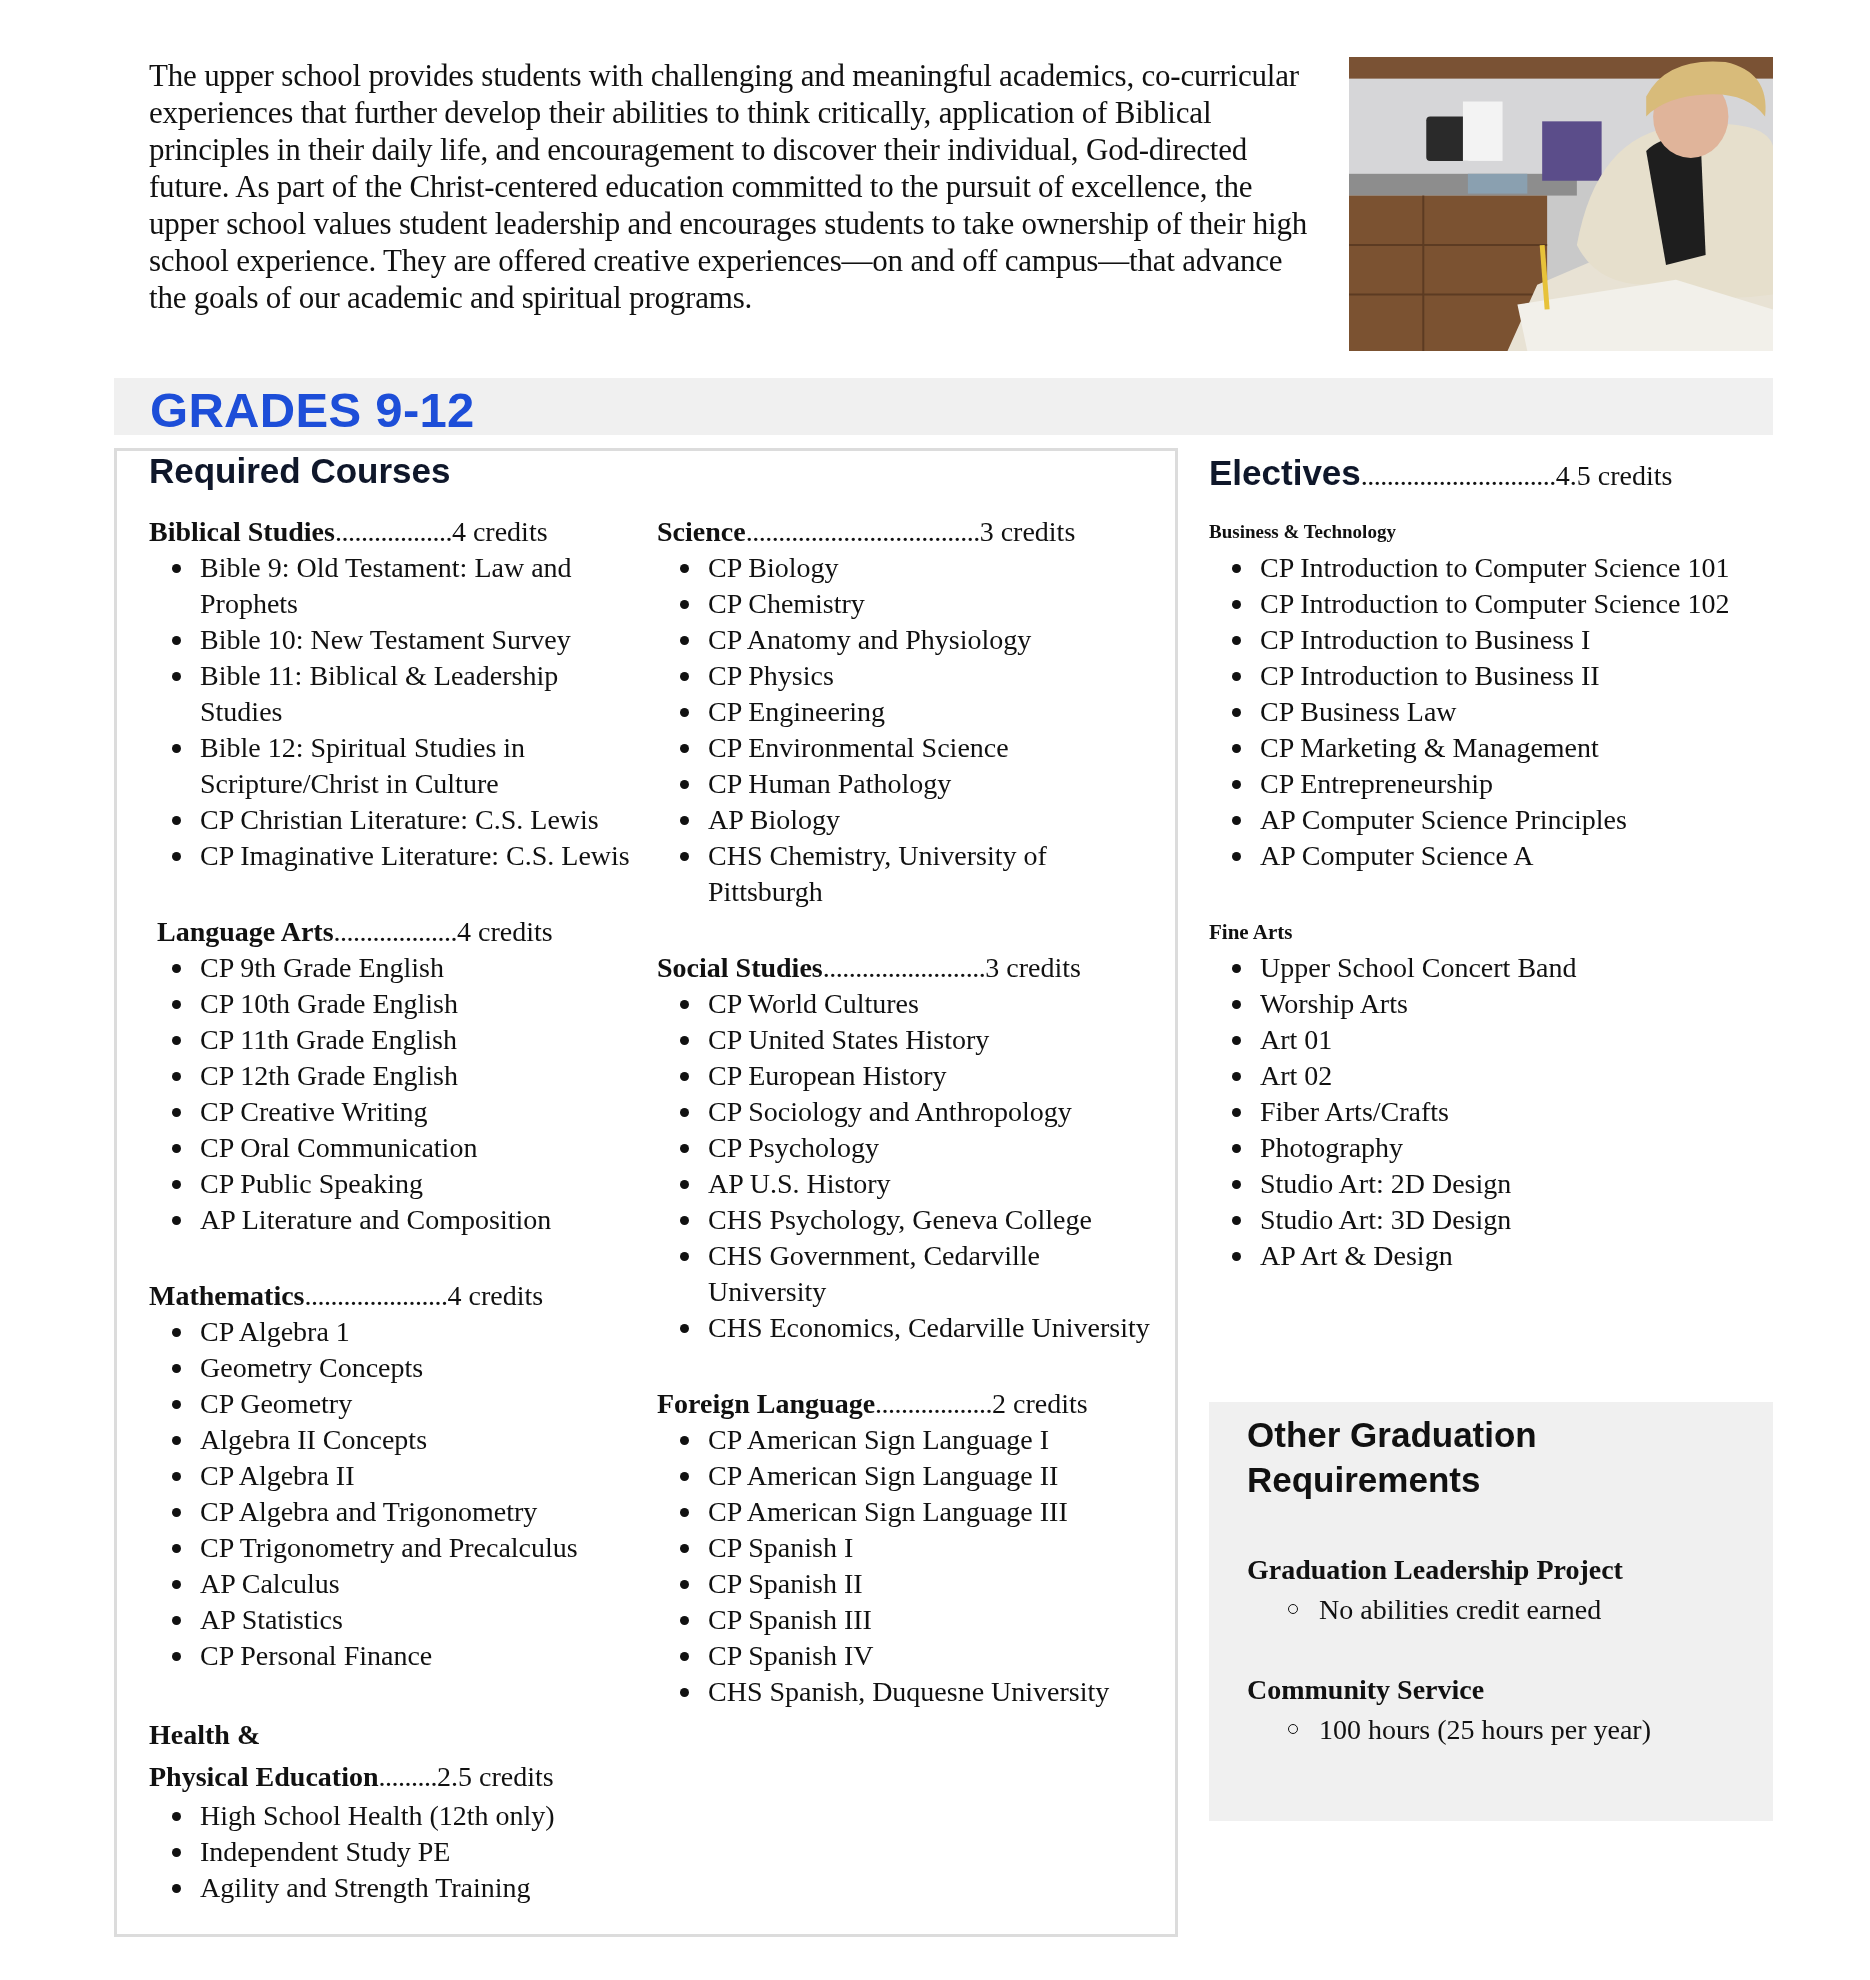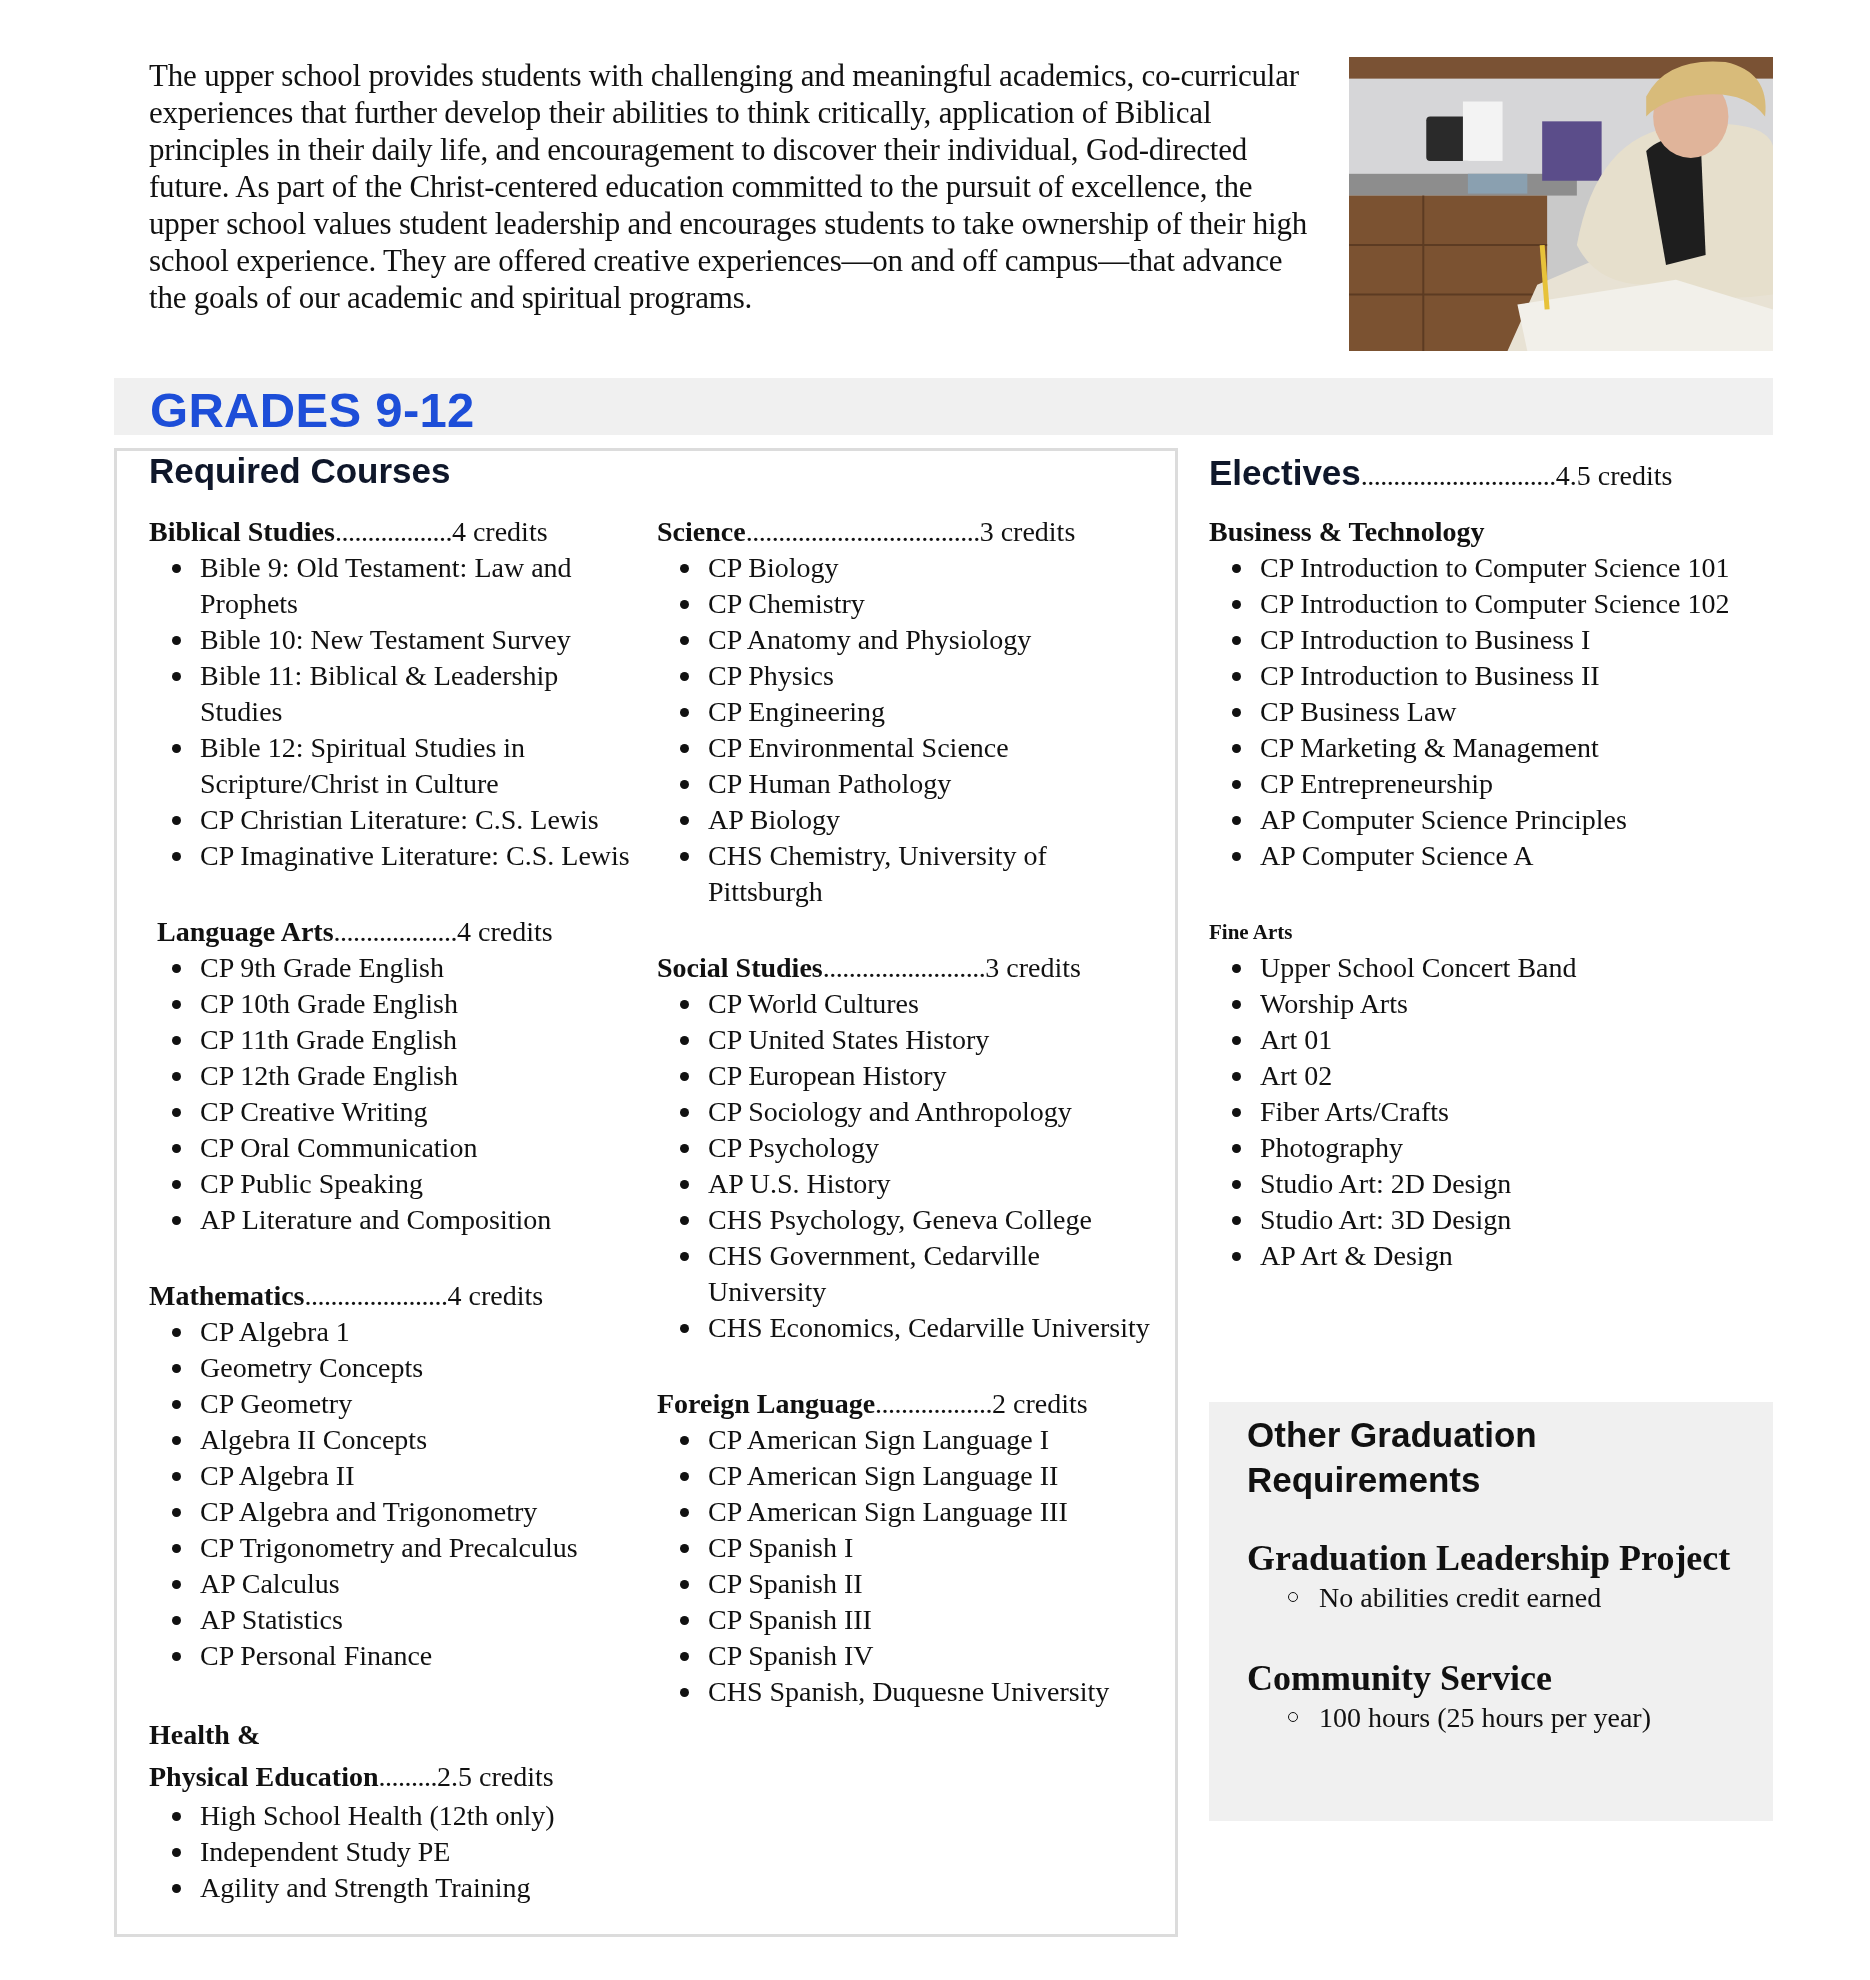--- a/index.html
+++ b/index.html
@@ -60,21 +60,21 @@
       background: #f0f0f0;
     }
     .other-title {
       position: absolute; left: 1247px; top: 1412px; width: 495px; margin: 0;
       font-family: "Liberation Sans", "DejaVu Sans", sans-serif; font-weight: bold;
       font-size: 35px; line-height: 45px; color: #111;
     }
     .other-list { position: absolute; left: 1247px; top: 1539px; width: 515px;
       font-size: 28px; line-height: 38px; }
     .other-item { margin-bottom: 42px; }
-    .other-item h4 { margin: 0 0 2px 0; font-weight: bold; font-size: 36px; }
+    .other-item h4 { margin: 12px 0 2px 0; font-weight: bold; font-size: 28px; }
     .other-item ul { list-style: none; margin: 0; padding: 0 0 0 72px; }
     .other-item li { position: relative; }
     .other-item li::before {
       content: ""; position: absolute; left: -31px; top: 13px;
       width: 8px; height: 8px; border-radius: 50%; border: 1.5px solid #111;
     }
   </style>
 </head>
 <body>
 
@@ -222,21 +222,21 @@
     </ul>
   </section>
 </div>
 
 <div class="electives-head">
   <h2 class="box-title">Electives</h2><span style="letter-spacing:-0.5px;">..............................</span><span>4.5 credits</span>
 </div>
 
 <div class="col col-3">
   <section class="group">
-    <h3 class="group-head" style="font-size:28px;">Business &amp; Technology</h3>
+    <h3 class="group-head" style="font-size:19px;">Business &amp; Technology</h3>
     <ul class="courses">
       <li>CP Introduction to Computer Science 101</li>
       <li>CP Introduction to Computer Science 102</li>
       <li>CP Introduction to Business I</li>
       <li>CP Introduction to Business II</li>
       <li>CP Business Law</li>
       <li>CP Marketing &amp; Management</li>
       <li>CP Entrepreneurship</li>
       <li>AP Computer Science Principles</li>
       <li>AP Computer Science A</li>

